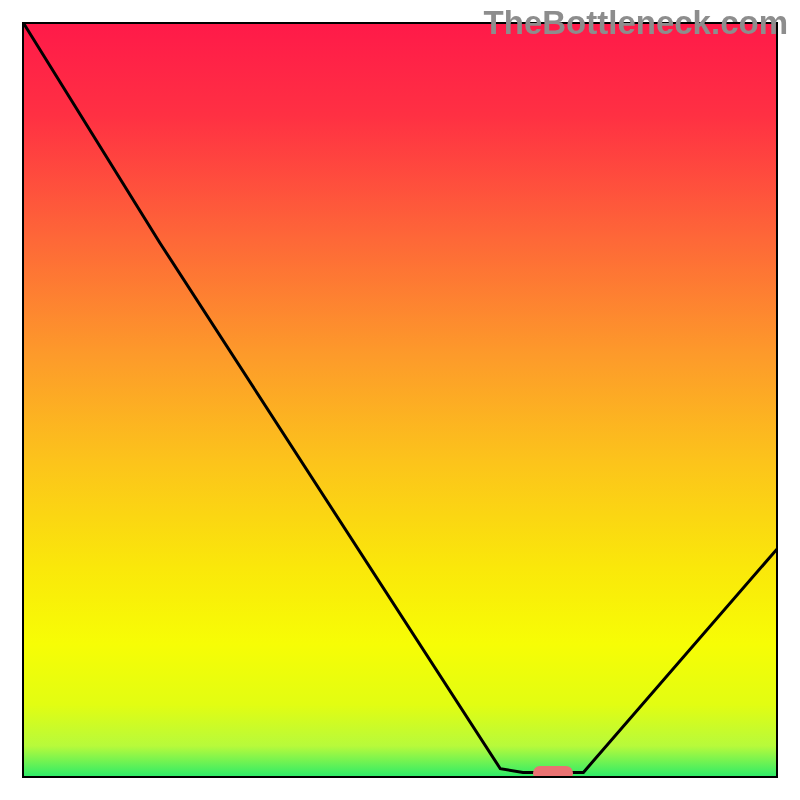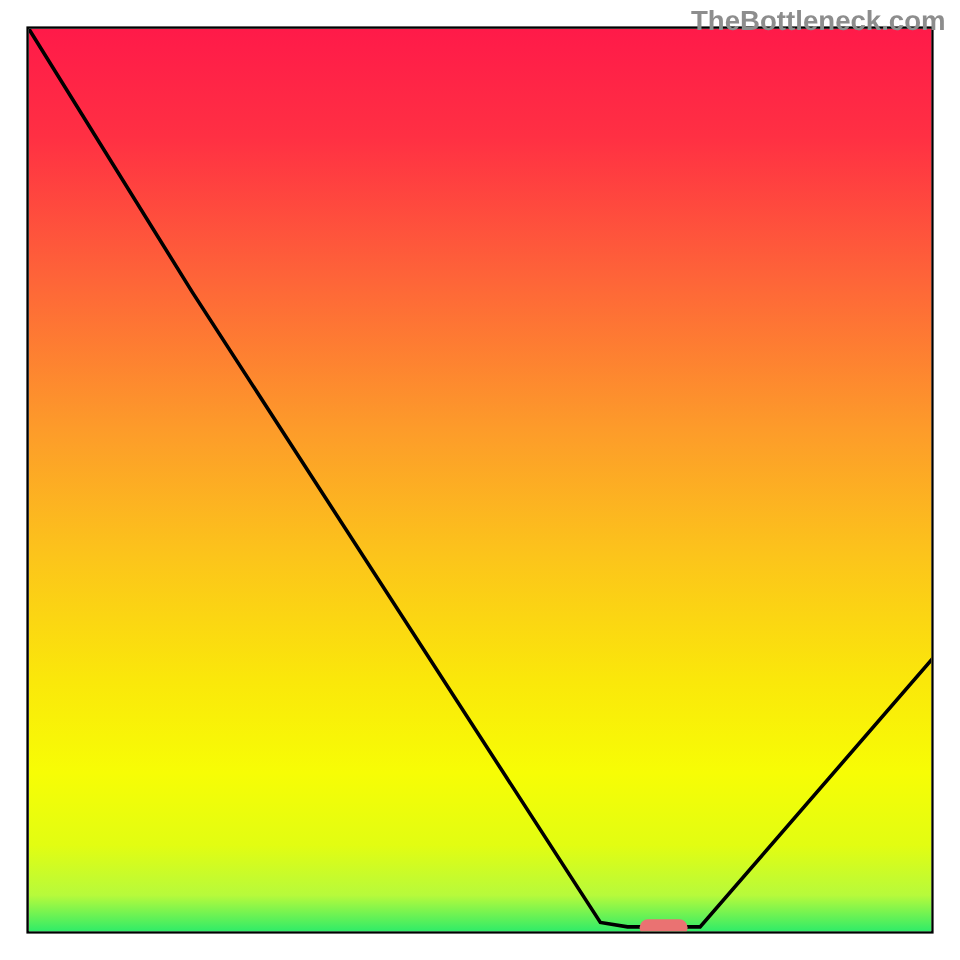--- a/index.html
+++ b/index.html
@@ -1,17 +1,17 @@
 <!DOCTYPE html>
 <html><head>
 <meta charset="utf-8">
 <style>
 *{margin:0;padding:0;box-sizing:border-box}
 body{background:#fff;width:800px;height:800px;font-family:Arial,Helvetica,sans-serif;position:relative}
-.watermark{position:absolute;top:4px;right:12px;font-size:23px;font-weight:bold;color:#8d8d8d;z-index:3}
+.watermark{position:absolute;top:4px;right:12px;font-size:33px;font-weight:bold;color:#8d8d8d;z-index:3}
 .plot{position:absolute;left:22px;top:22px;width:756px;height:756px;border:2px solid #000;overflow:hidden}
 .grad{position:absolute;inset:0;z-index:0}
 .curve{position:absolute;inset:0;z-index:1}
 .marker{position:absolute;width:40px;height:14px;background:#ea7272;border-radius:7px;z-index:2;transform:translate(-50%,-50%)}
 </style>
 </head>
 <body>
 
 <div class="watermark">TheBottleneck.com</div>
 

